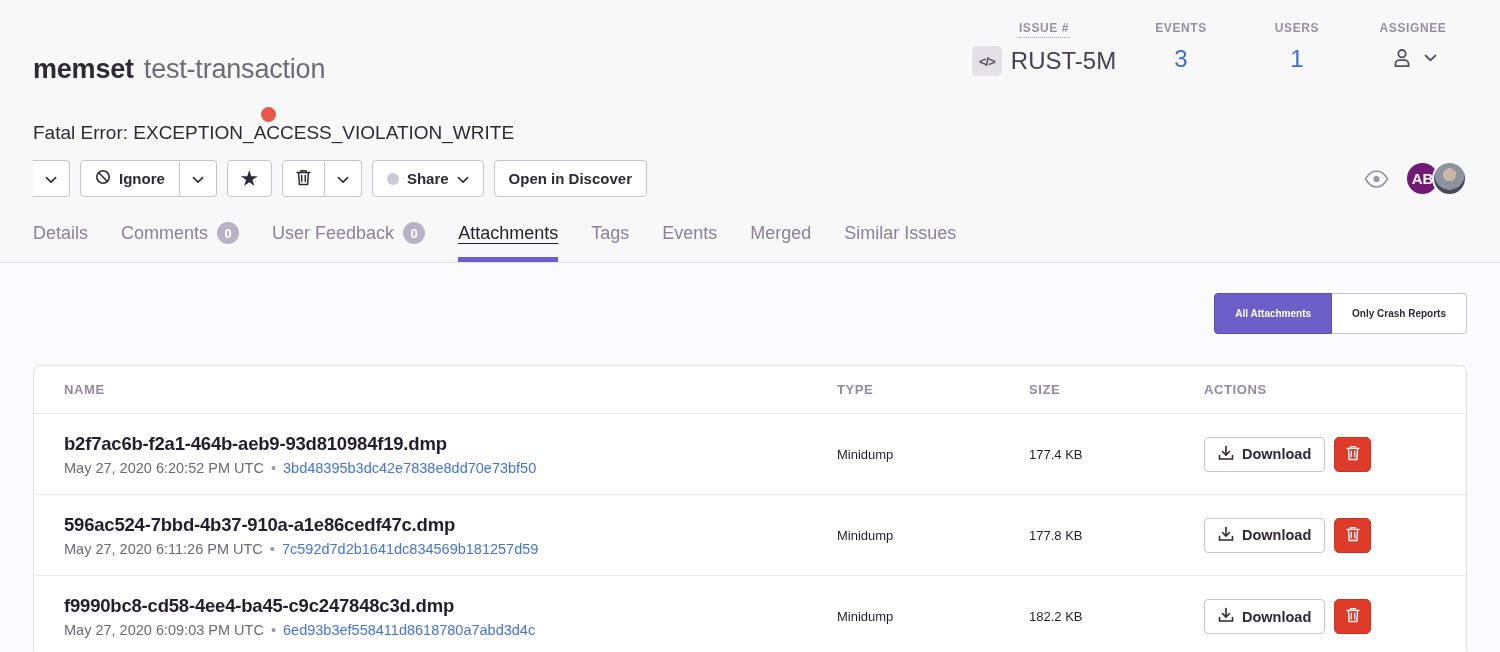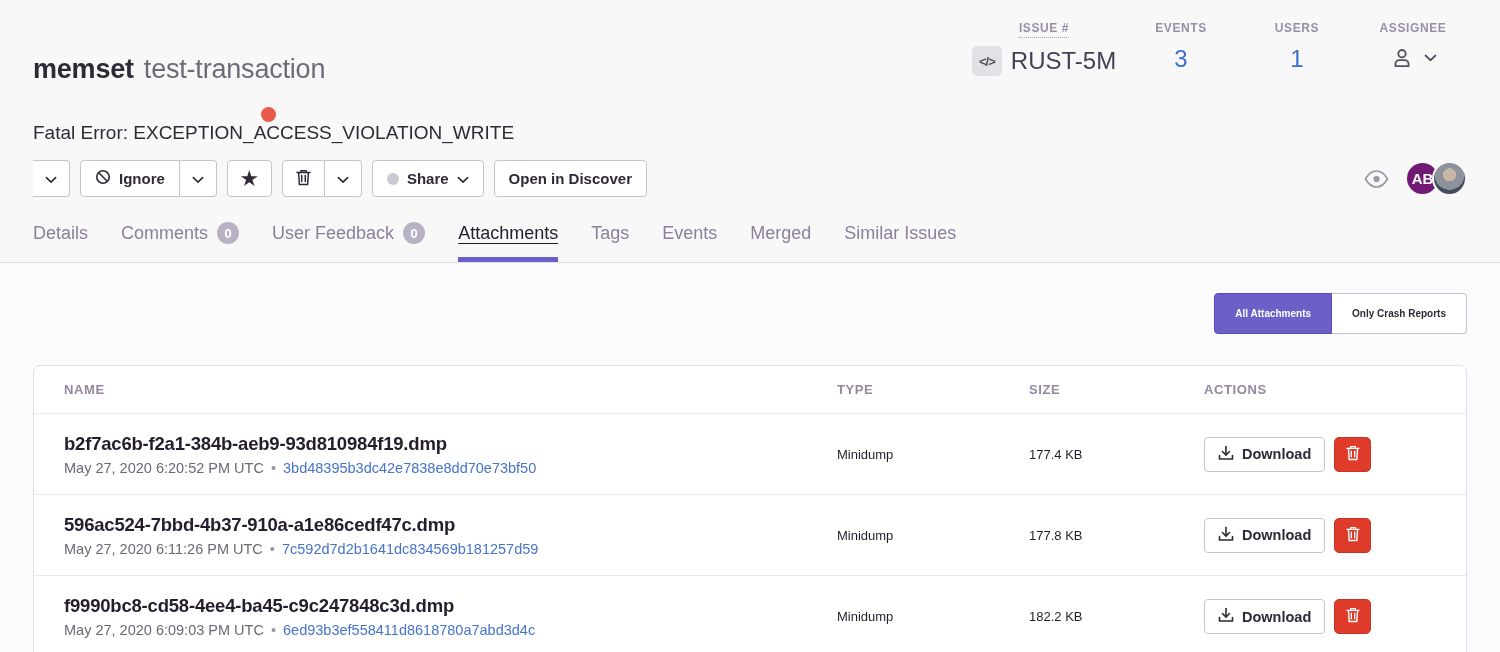--- a/index.html
+++ b/index.html
@@ -299,21 +299,21 @@
   <div class="panel">
     <div class="thead">
       <div class="th">NAME</div>
       <div class="th">TYPE</div>
       <div class="th">SIZE</div>
       <div class="th">ACTIONS</div>
     </div>
 
     <div class="trow">
       <div>
-        <div class="file-name">b2f7ac6b-f2a1-384b-aeb9-93d810984f19.dmp</div>
+        <div class="file-name">b2f7ac6b-f2a1-464b-aeb9-93d810984f19.dmp</div>
         <div class="file-meta"><span>May 27, 2020 6:20:52 PM UTC</span><span class="sep">&nbsp;•&nbsp;</span><a href="#">3bd48395b3dc42e7838e8dd70e73bf50</a></div>
       </div>
       <div class="cell-type">Minidump</div>
       <div class="cell-size">177.4 KB</div>
       <div class="cell-actions">
         <button class="dl-btn">
           <span>
             <svg width="16" height="16" viewBox="0 0 16 16" fill="none" stroke="#2f2936" stroke-width="1.6" stroke-linecap="round">
                 <path d="M8 1.5v8"></path>
                 <path d="M4.5 6.5 8 10 11.5 6.5"></path>

